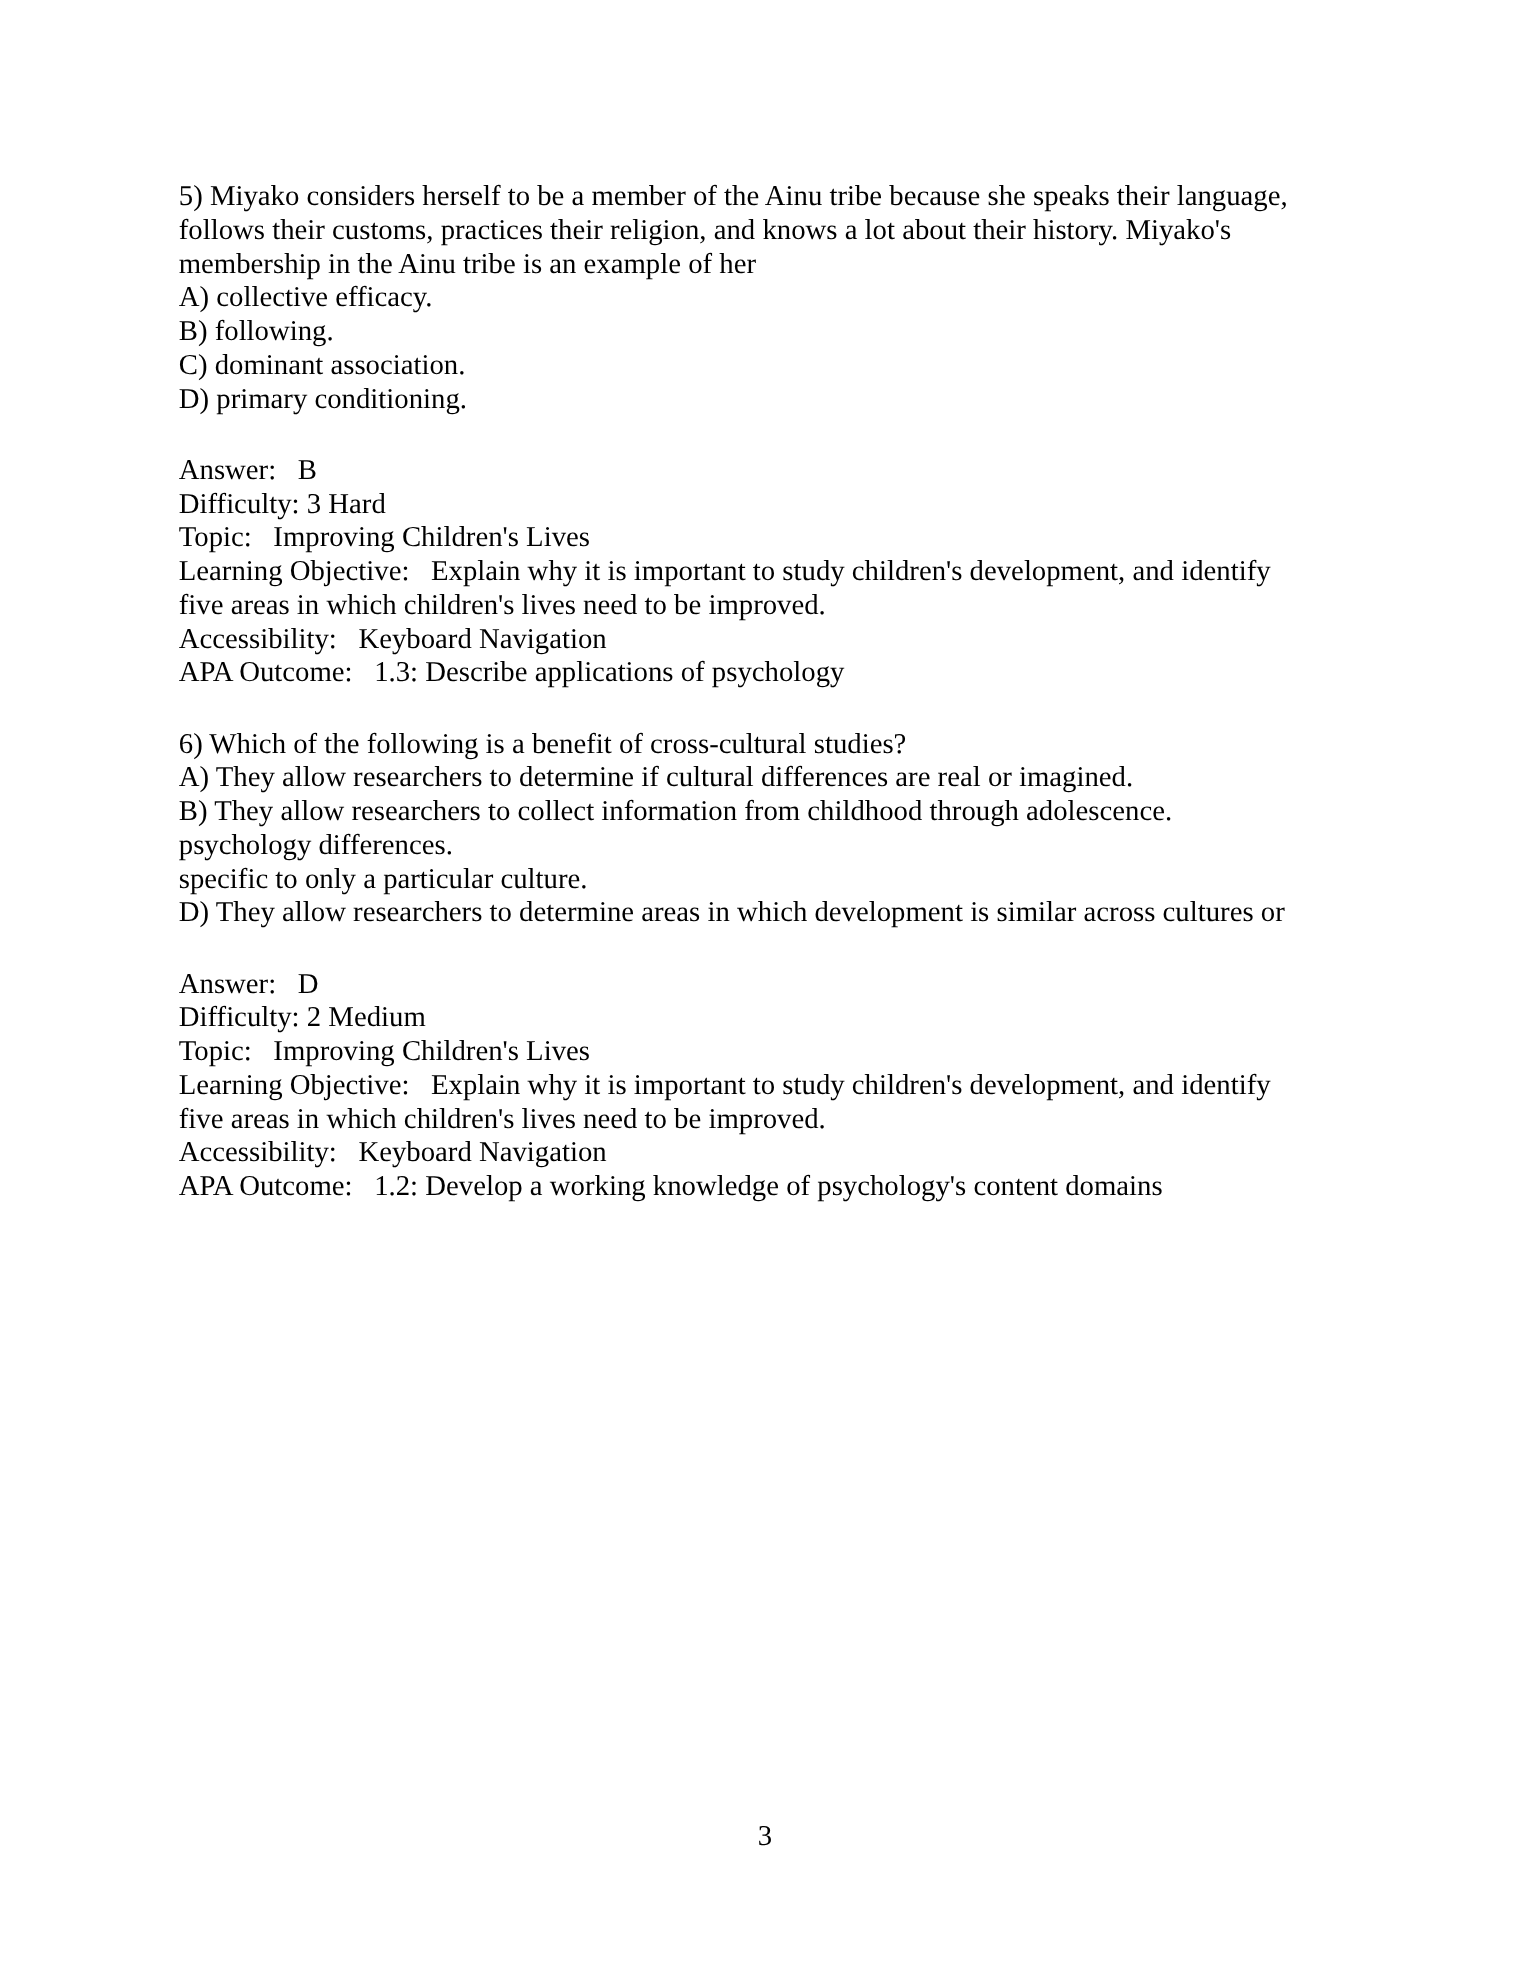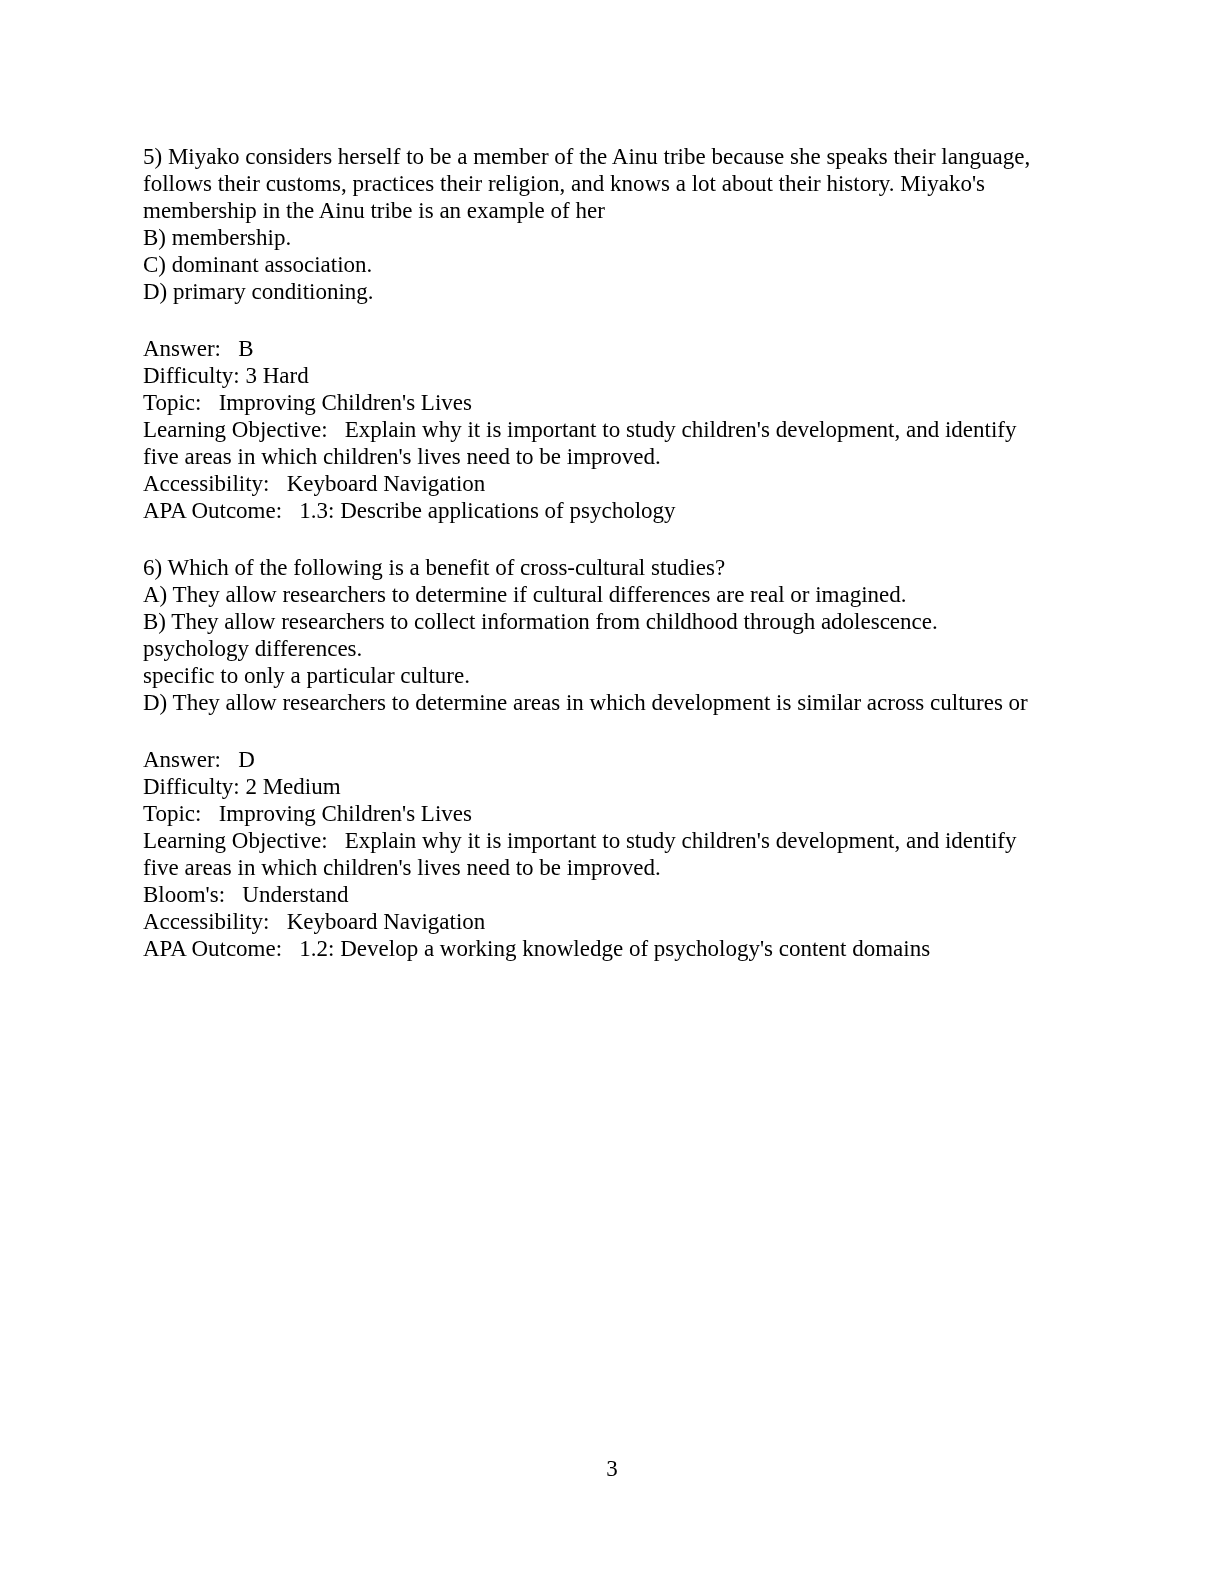--- a/index.html
+++ b/index.html
@@ -38,21 +38,22 @@
 </style>
 </head>
 <body>
 
 <div class="page">
 
   <section class="block">
     <div class="line">5) Miyako considers herself to be a member of the Ainu tribe because she speaks their language,</div>
     <div class="line">follows their customs, practices their religion, and knows a lot about their history. Miyako's</div>
     <div class="line">membership in the Ainu tribe is an example of her</div>
-    <div class="line">B) membership.</div>
+    <div class="line">A) collective efficacy.</div>
+    <div class="line">B) following.</div>
     <div class="line">C) dominant association.</div>
     <div class="line">D) primary conditioning.</div>
   </section>
 
   <section class="block">
     <div class="line">Answer:   B</div>
     <div class="line">Difficulty: 3 Hard</div>
     <div class="line">Topic:   Improving Children's Lives</div>
     <div class="line">Learning Objective:   Explain why it is important to study children's development, and identify</div>
     <div class="line">five areas in which children's lives need to be improved.</div>
@@ -68,20 +69,19 @@
     <div class="line">specific to only a particular culture.</div>
     <div class="line">D) They allow researchers to determine areas in which development is similar across cultures or</div>
   </section>
 
   <section class="block">
     <div class="line">Answer:   D</div>
     <div class="line">Difficulty: 2 Medium</div>
     <div class="line">Topic:   Improving Children's Lives</div>
     <div class="line">Learning Objective:   Explain why it is important to study children's development, and identify</div>
     <div class="line">five areas in which children's lives need to be improved.</div>
-    <div class="line">Bloom's:   Understand</div>
     <div class="line">Accessibility:   Keyboard Navigation</div>
     <div class="line">APA Outcome:   1.2: Develop a working knowledge of psychology's content domains</div>
   </section>
 
   <footer class="page-number">3</footer>
 
 </div>
 
 </body></html>

